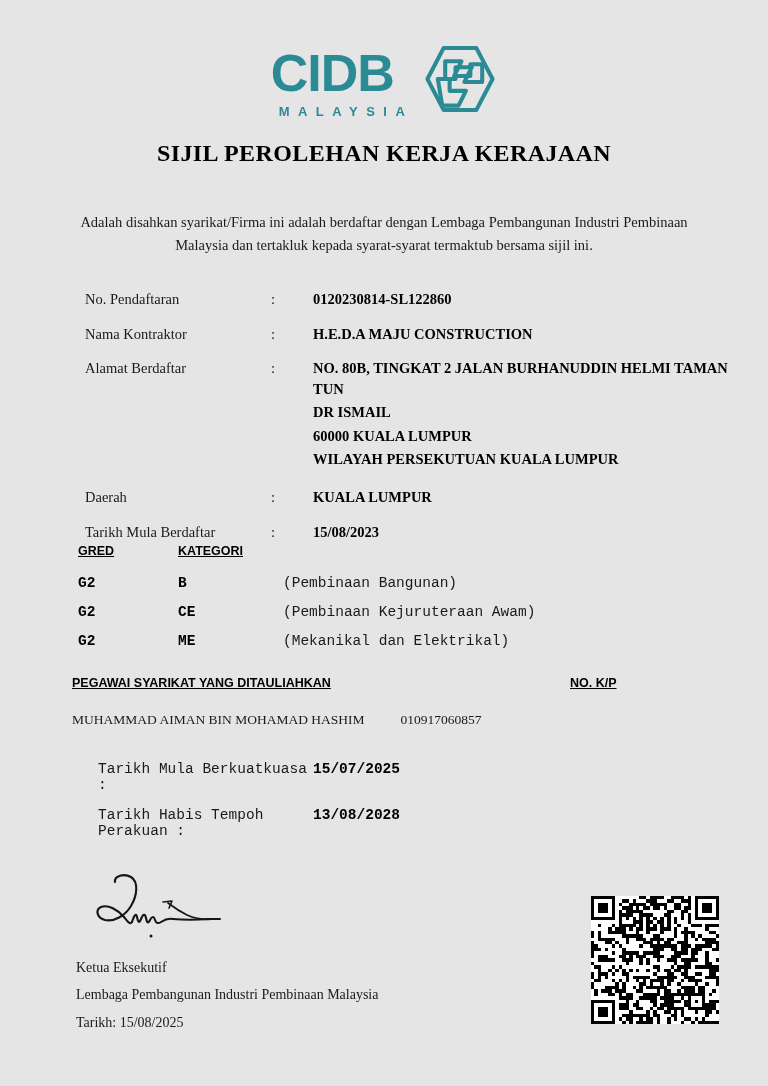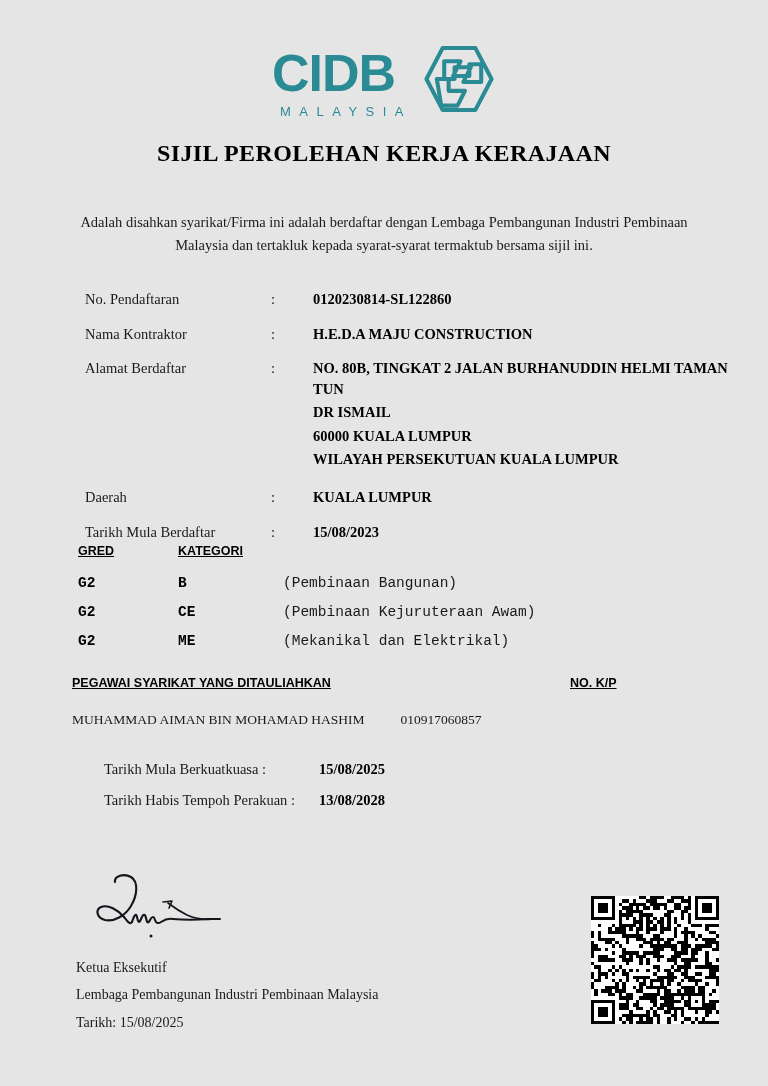--- a/index.html
+++ b/index.html
@@ -43,21 +43,21 @@
   }
   .logo-cidb {
     font-family: "Liberation Sans", "DejaVu Sans", sans-serif;
     font-weight: bold;
     font-size: 52px;
     letter-spacing: -1px;
     color: #2b8b95;
   }
   .logo-malaysia {
     font-family: "Liberation Sans", "DejaVu Sans", sans-serif;
-    font-weight: normal;
+    font-weight: bold;
     font-size: 13px;
     letter-spacing: 8.5px;
     color: #2b8b95;
     margin-top: 6px;
     margin-left: 8px;
   }
   .logo-mark {
     display: block;
     margin-top: -2px;
   }
@@ -185,23 +185,24 @@
   }
   .officer-kp {
     width: 150px;
     flex: 0 0 150px;
     padding-left: 36px;
   }
 
   
   .validity {
     position: absolute;
-    left: 104px;
+    left: 98px;
     top: 761px;
     width: 450px;
+    font-family: Liberation Mono, monospace;
   }
   .validity-row {
     display: flex;
     align-items: baseline;
     margin-bottom: 14px;
     font-size: 14.5px;
   }
   .validity-label {
     width: 215px;
     flex: 0 0 215px;
@@ -341,21 +342,21 @@
     </div>
     <div class="officer-row">
       <span>MUHAMMAD AIMAN BIN MOHAMAD HASHIM</span>
       <span class="officer-kp">010917060857</span>
     </div>
   </div>
 
   <div class="validity">
     <div class="validity-row">
       <span class="validity-label">Tarikh Mula Berkuatkuasa  :</span>
-      <span class="validity-value">15/08/2025</span>
+      <span class="validity-value">15/07/2025</span>
     </div>
     <div class="validity-row">
       <span class="validity-label">Tarikh Habis Tempoh Perakuan  :</span>
       <span class="validity-value">13/08/2028</span>
     </div>
   </div>
 
   <div class="signature-block">
     <span class="signature-img">
       <svg width="150" height="72" viewBox="0 0 150 72" aria-hidden="true">

